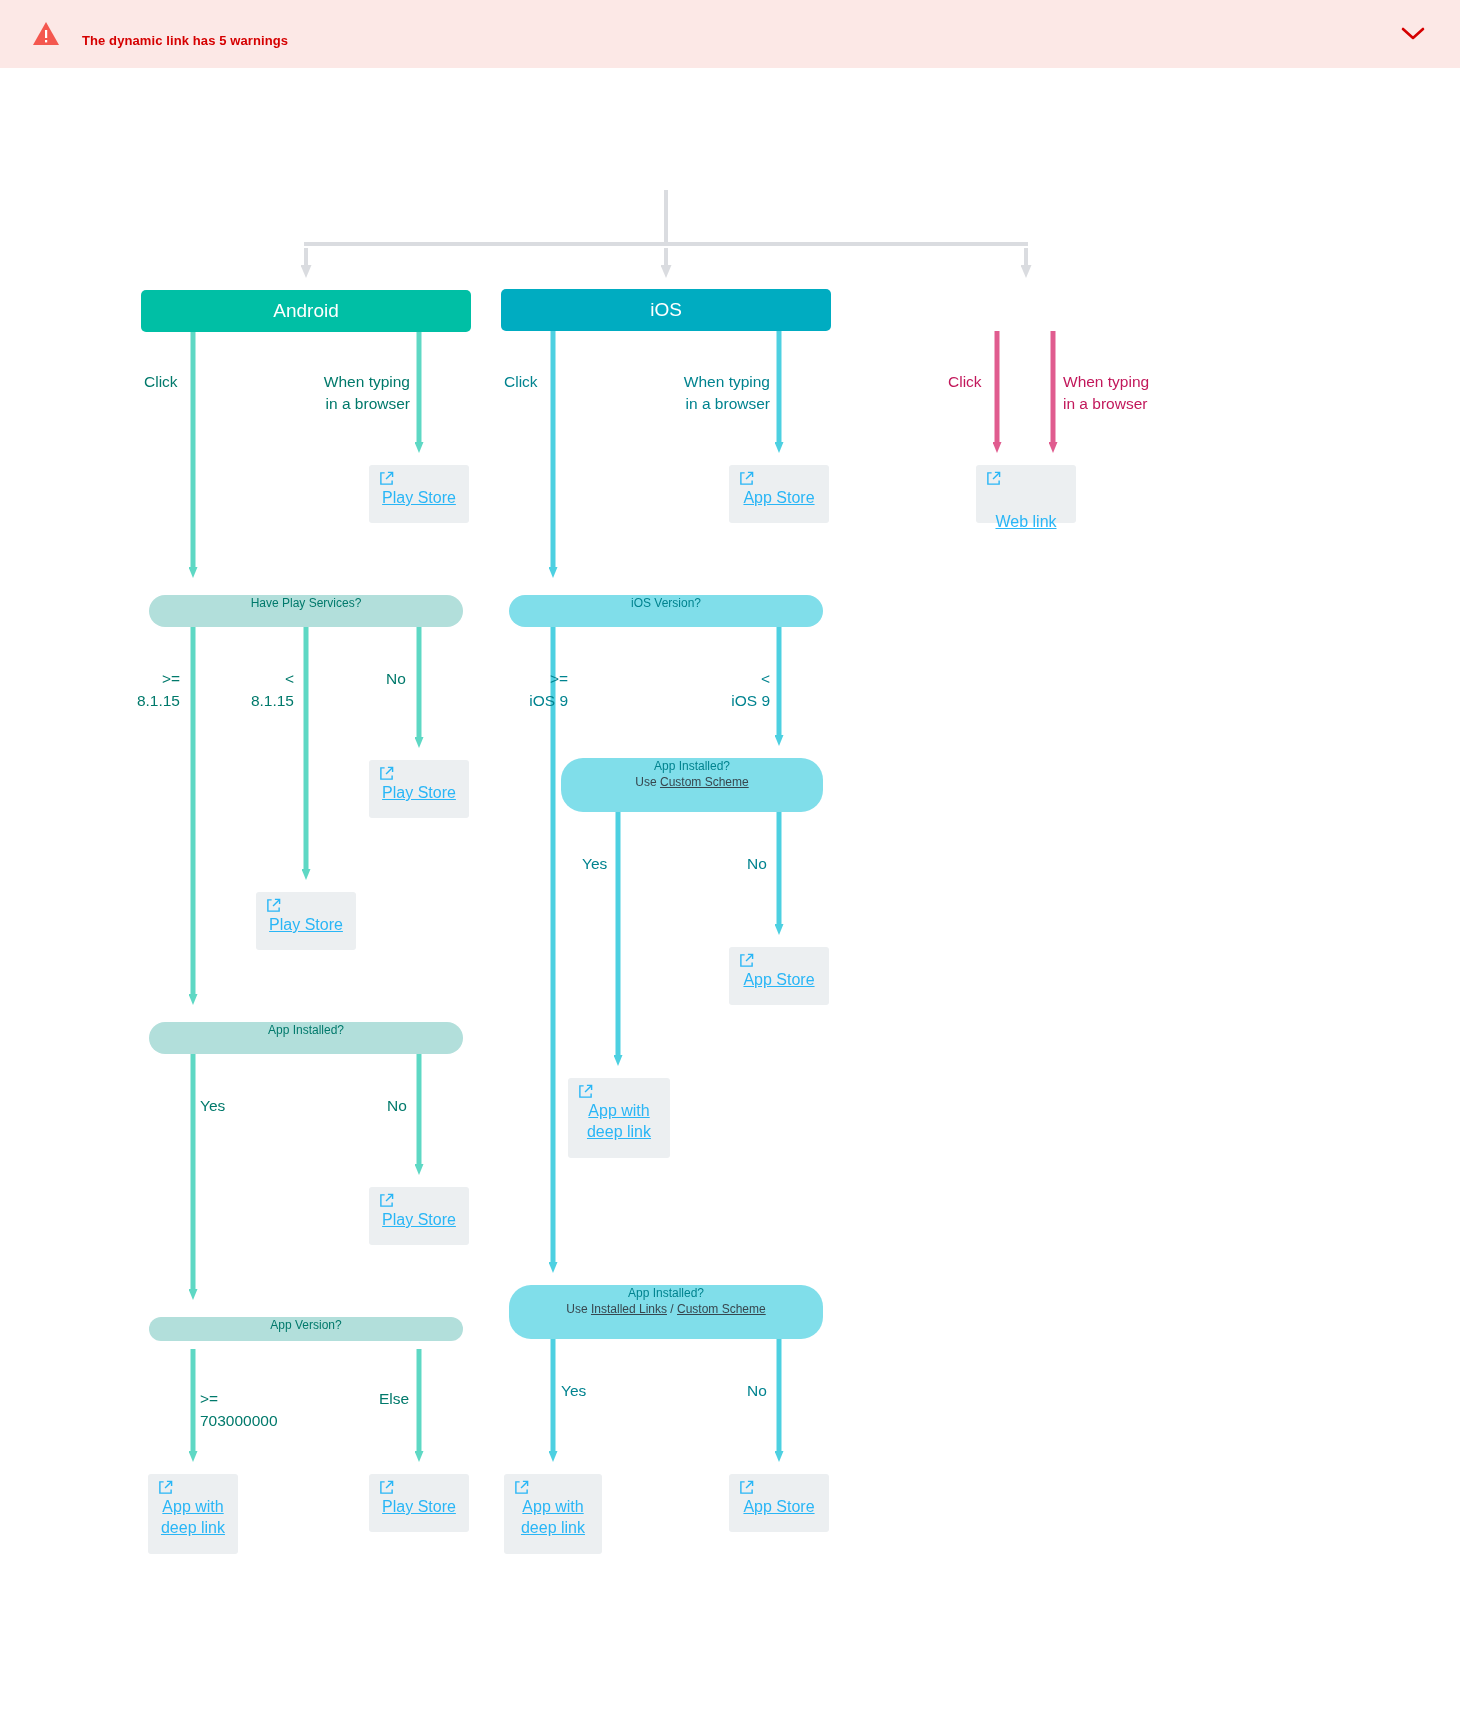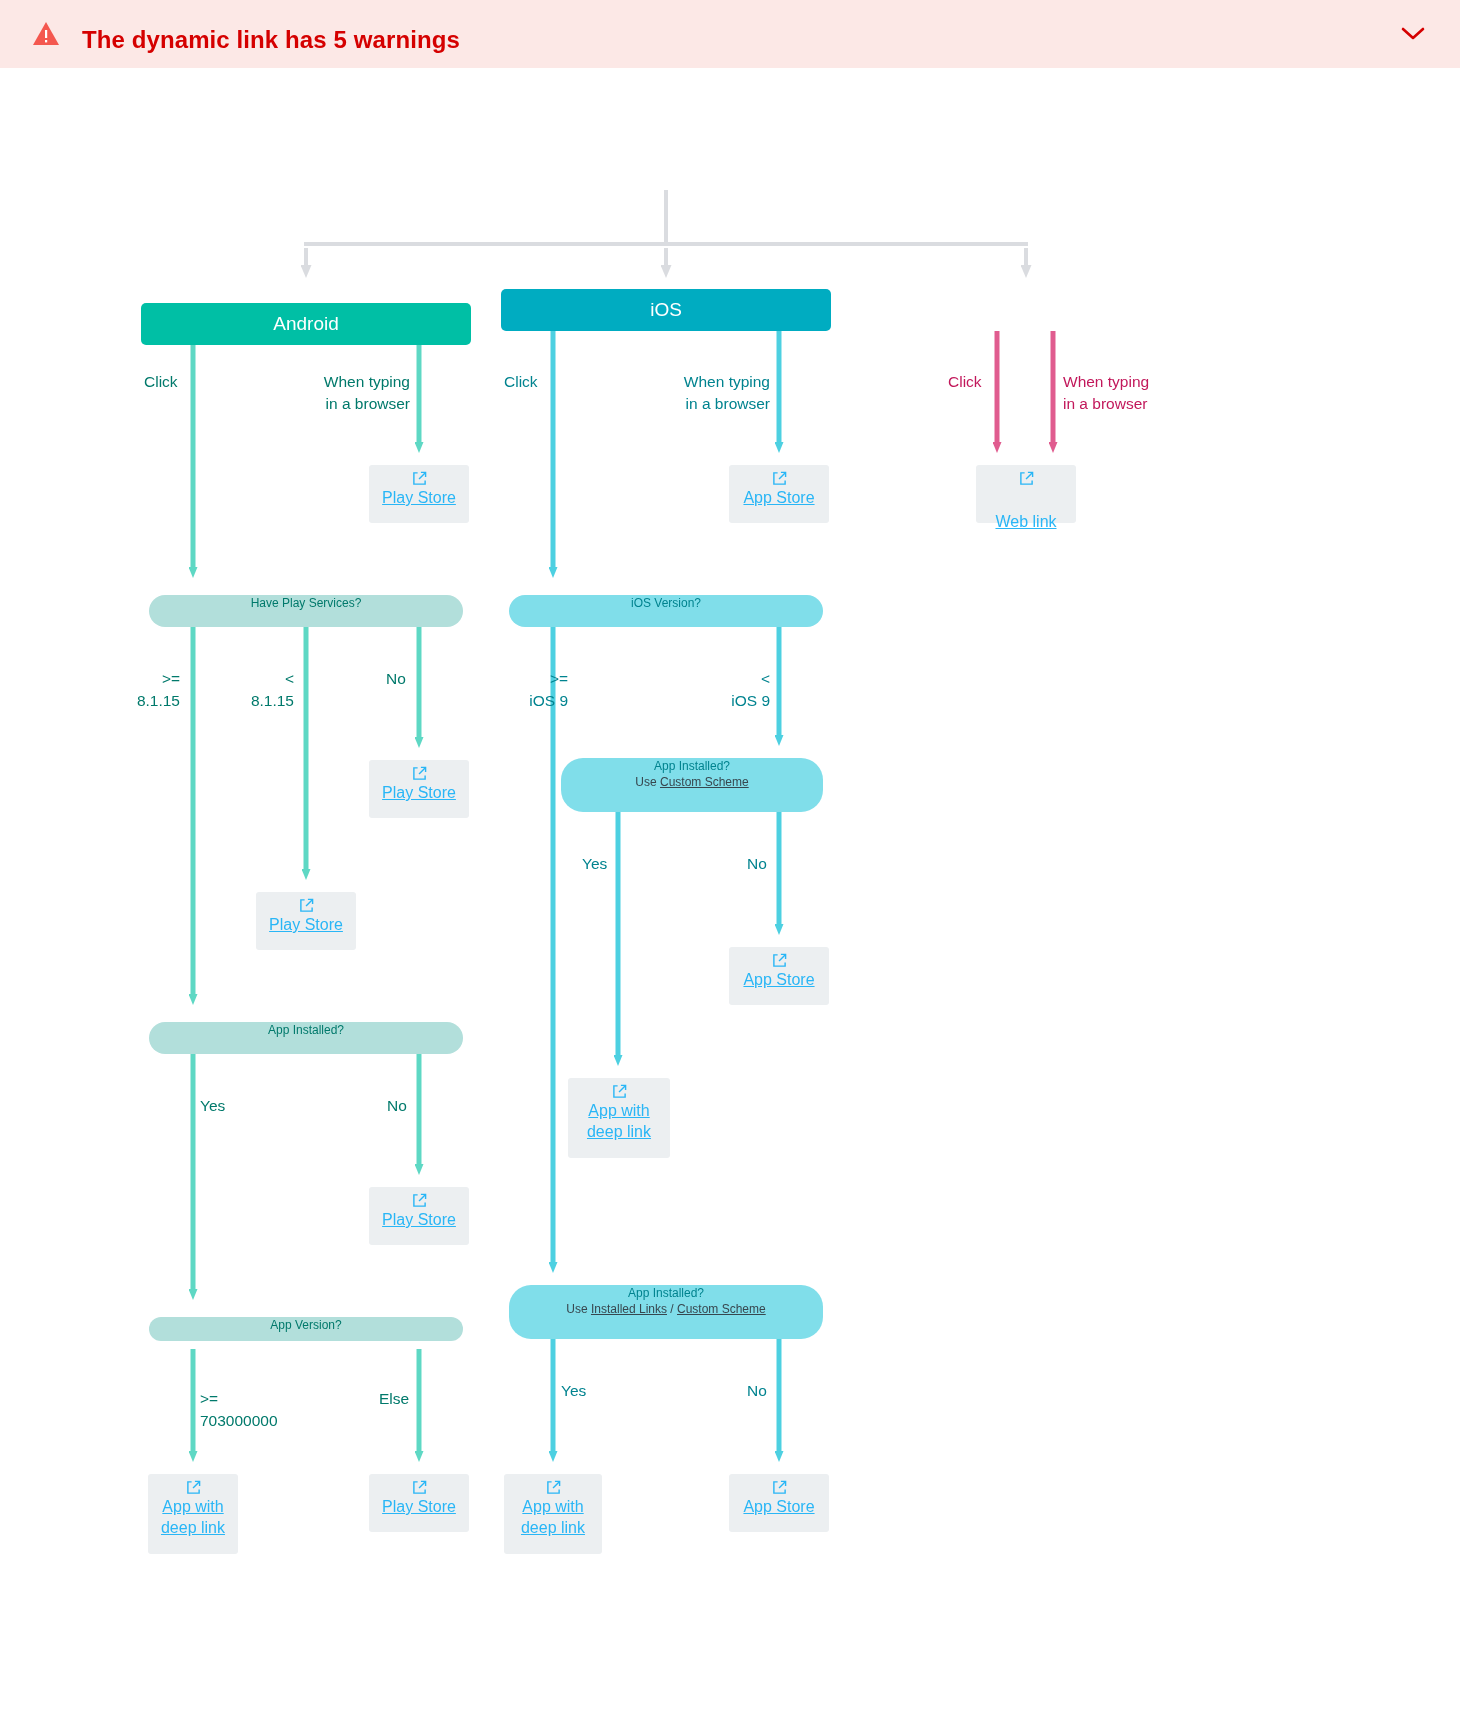--- a/index.html
+++ b/index.html
@@ -18,21 +18,21 @@
     background:#fce8e6;
     display:flex; align-items:center;
   }
   #warning-banner .warn-icon{
     margin-left:32px; width:28px; height:28px;
     display:flex; align-items:center; justify-content:center;
   }
   #warning-banner .warn-text{
     margin-left:22px;
     color:#d50000;
-    font-size:24px;
+    font-size:13px;
     font-weight:bold;
     letter-spacing:.1px;
     margin-top:12px;
   }
   #warning-banner .chev{
     margin-left:auto; margin-right:34px;
     width:26px; height:26px;
     display:flex; align-items:center; justify-content:center;
     cursor:pointer;
   }
@@ -59,21 +59,21 @@
   }
   #root-link{ left:545px; top:76px; width:244px; height:46px; }
 
   
   .platform{
     position:absolute;
     height:42px; border-radius:5px;
     display:flex; align-items:center; justify-content:center;
     color:#ffffff; font-size:19px;
   }
-  #platform-android{ left:141px; top:235px; width:330px; background:#00bfa5; }
+  #platform-android{ left:141px; top:222px; width:330px; background:#00bfa5; }
   #platform-ios    { left:501px; top:221px; width:330px; background:#00acc1; }
   #platform-desktop{ left:861px; top:221px; width:330px; background:#c2185b; }
 
   
   .pill{
     position:absolute;
     border-radius:22px;
     display:flex; flex-direction:column;
     align-items:center; justify-content:flex-start;
     text-align:center;
@@ -92,21 +92,21 @@
   #pill-customscheme  { left:561px; top:690px; width:262px; height:54px; }
   #pill-universal     { left:509px; top:1217px; width:314px; height:54px; }
 
   
   .extbox{
     position:absolute;
     background:#eceff1;
     border-radius:3px;
     padding:6px 10px 14px 10px;
     display:flex; flex-direction:column;
-    align-items:center; justify-content:flex-start;
+    align-items:flex-start; justify-content:flex-start;
   }
   .extbox .ei{ line-height:0; margin-bottom:1px; }
   .extbox .lbl{
     color:#29b6f6; text-decoration:underline;
     font-size:16px; text-align:center;
     width:100%; line-height:1.32; cursor:pointer;
   }
 
   #box-play-typing  { left:369px; top:397px; width:100px; height:58px; }
   #box-app-typing   { left:729px; top:397px; width:100px; height:58px; }

